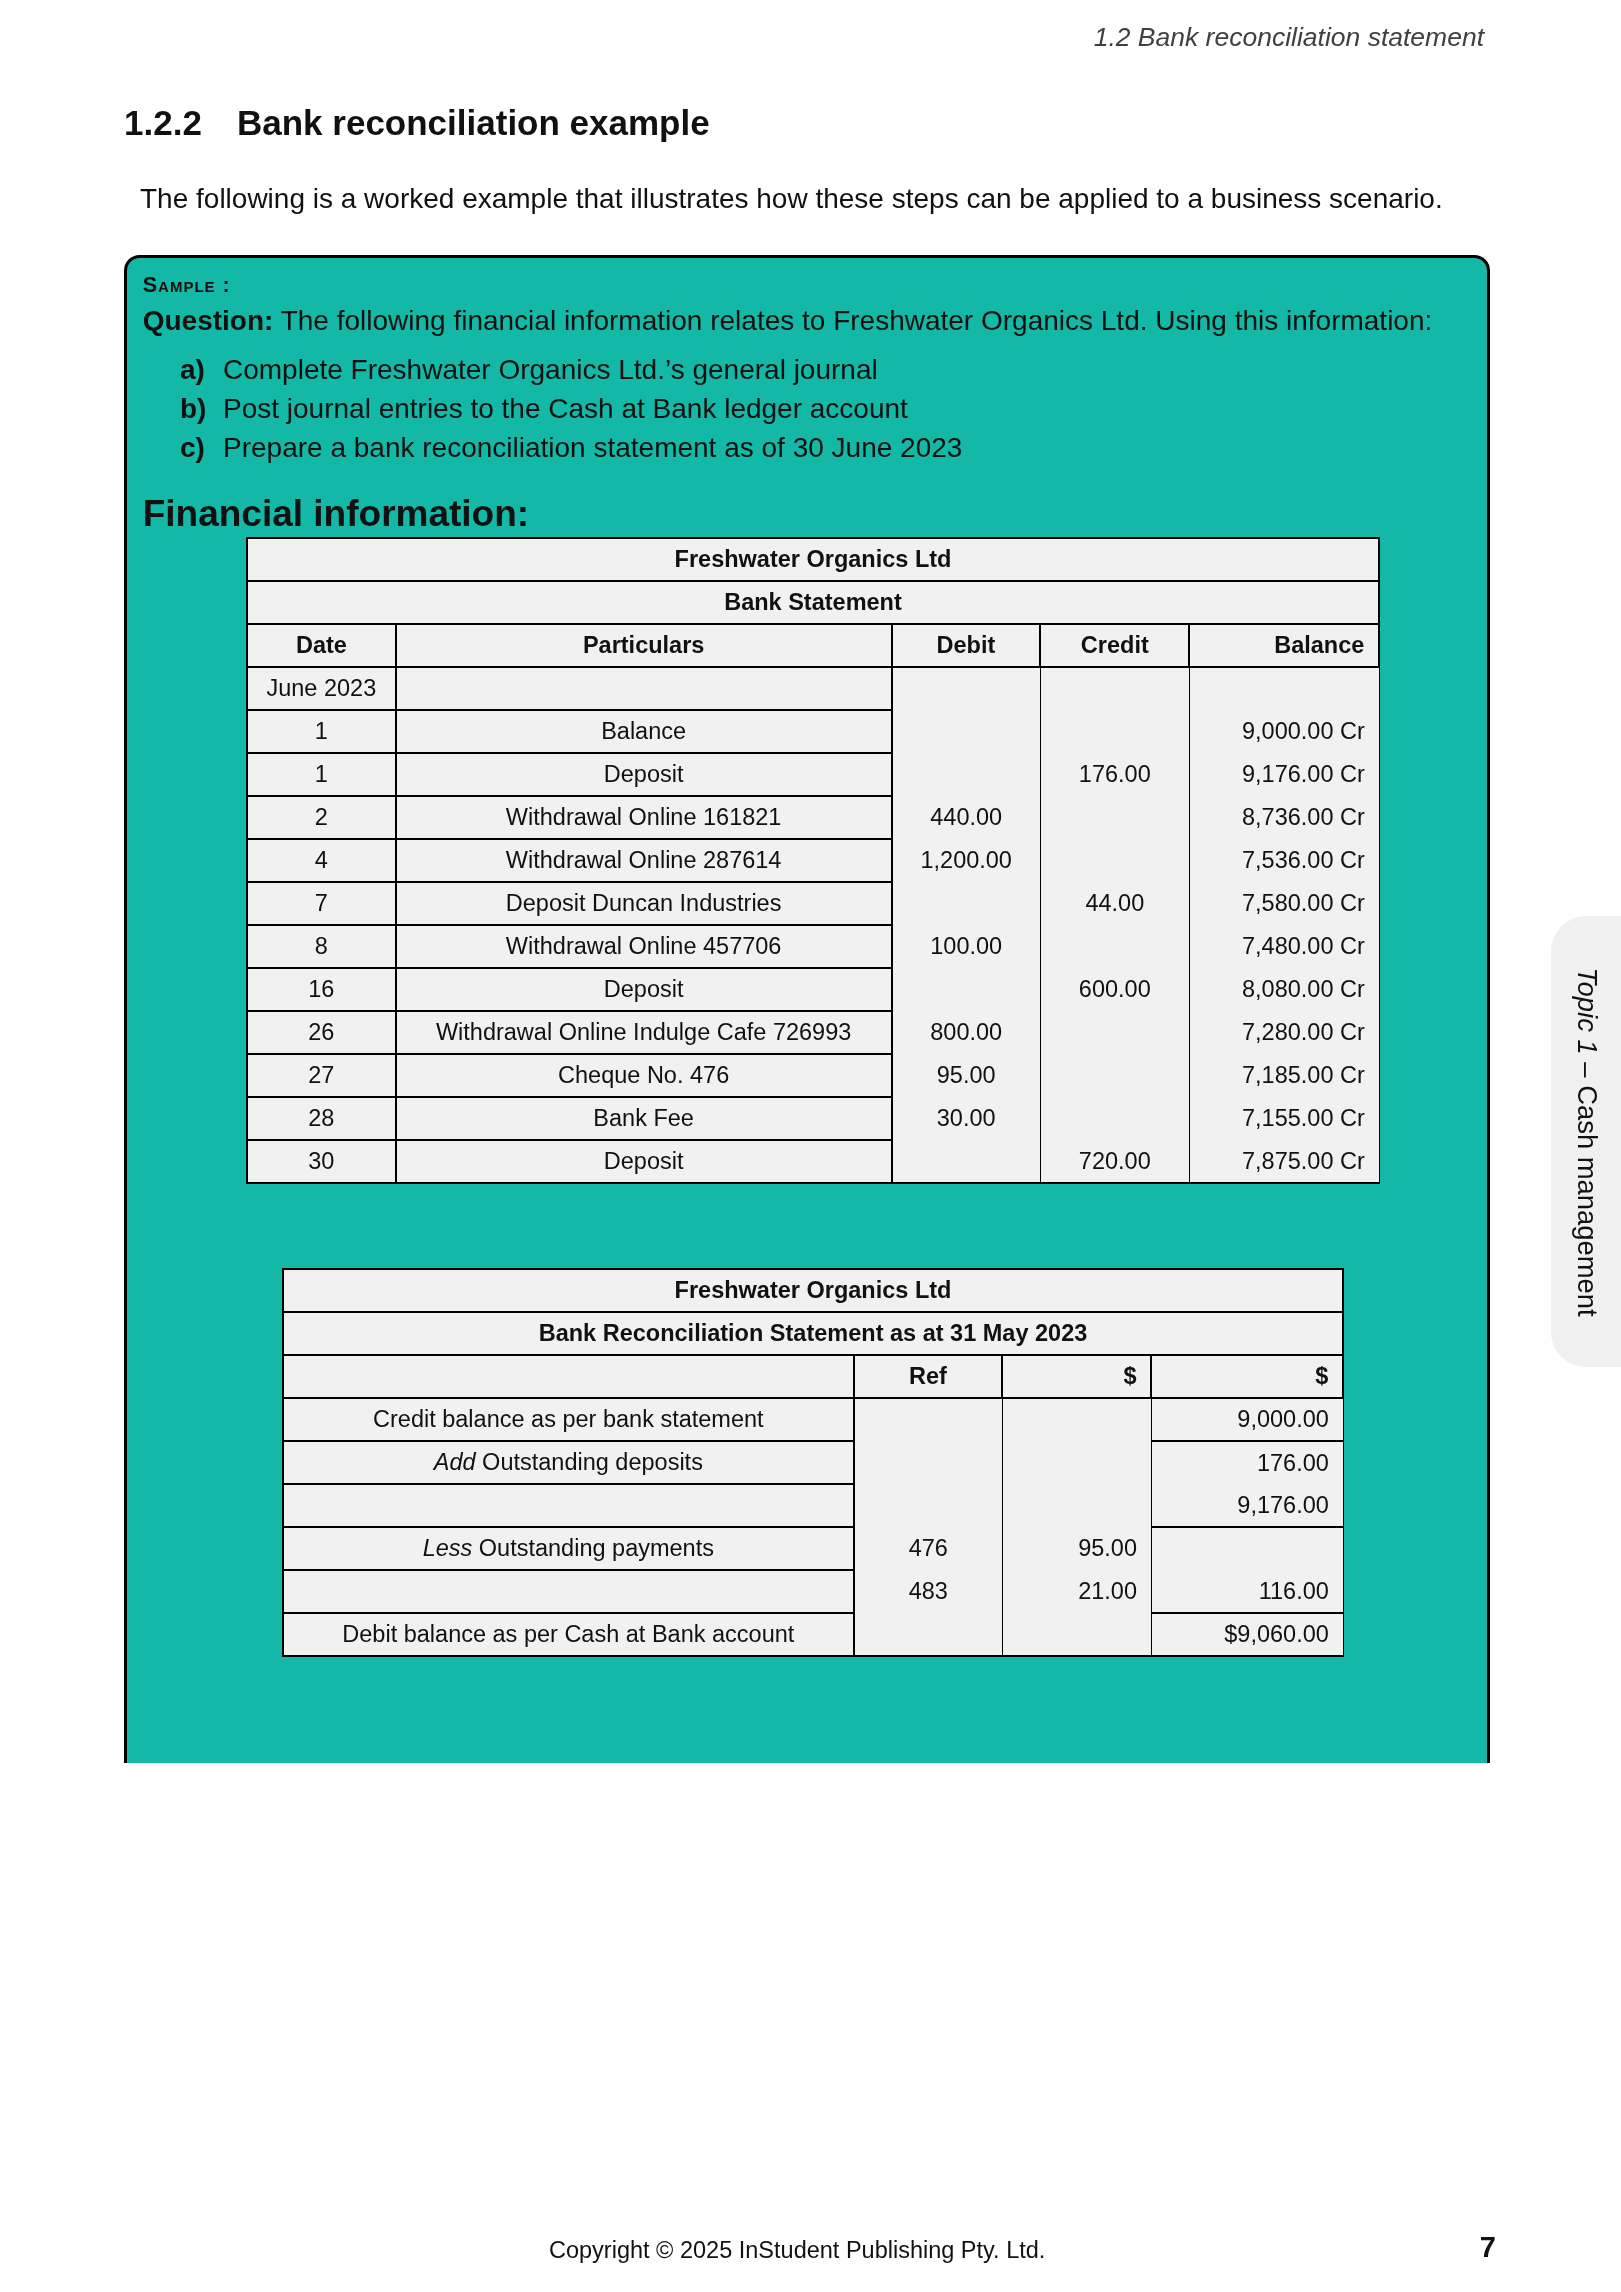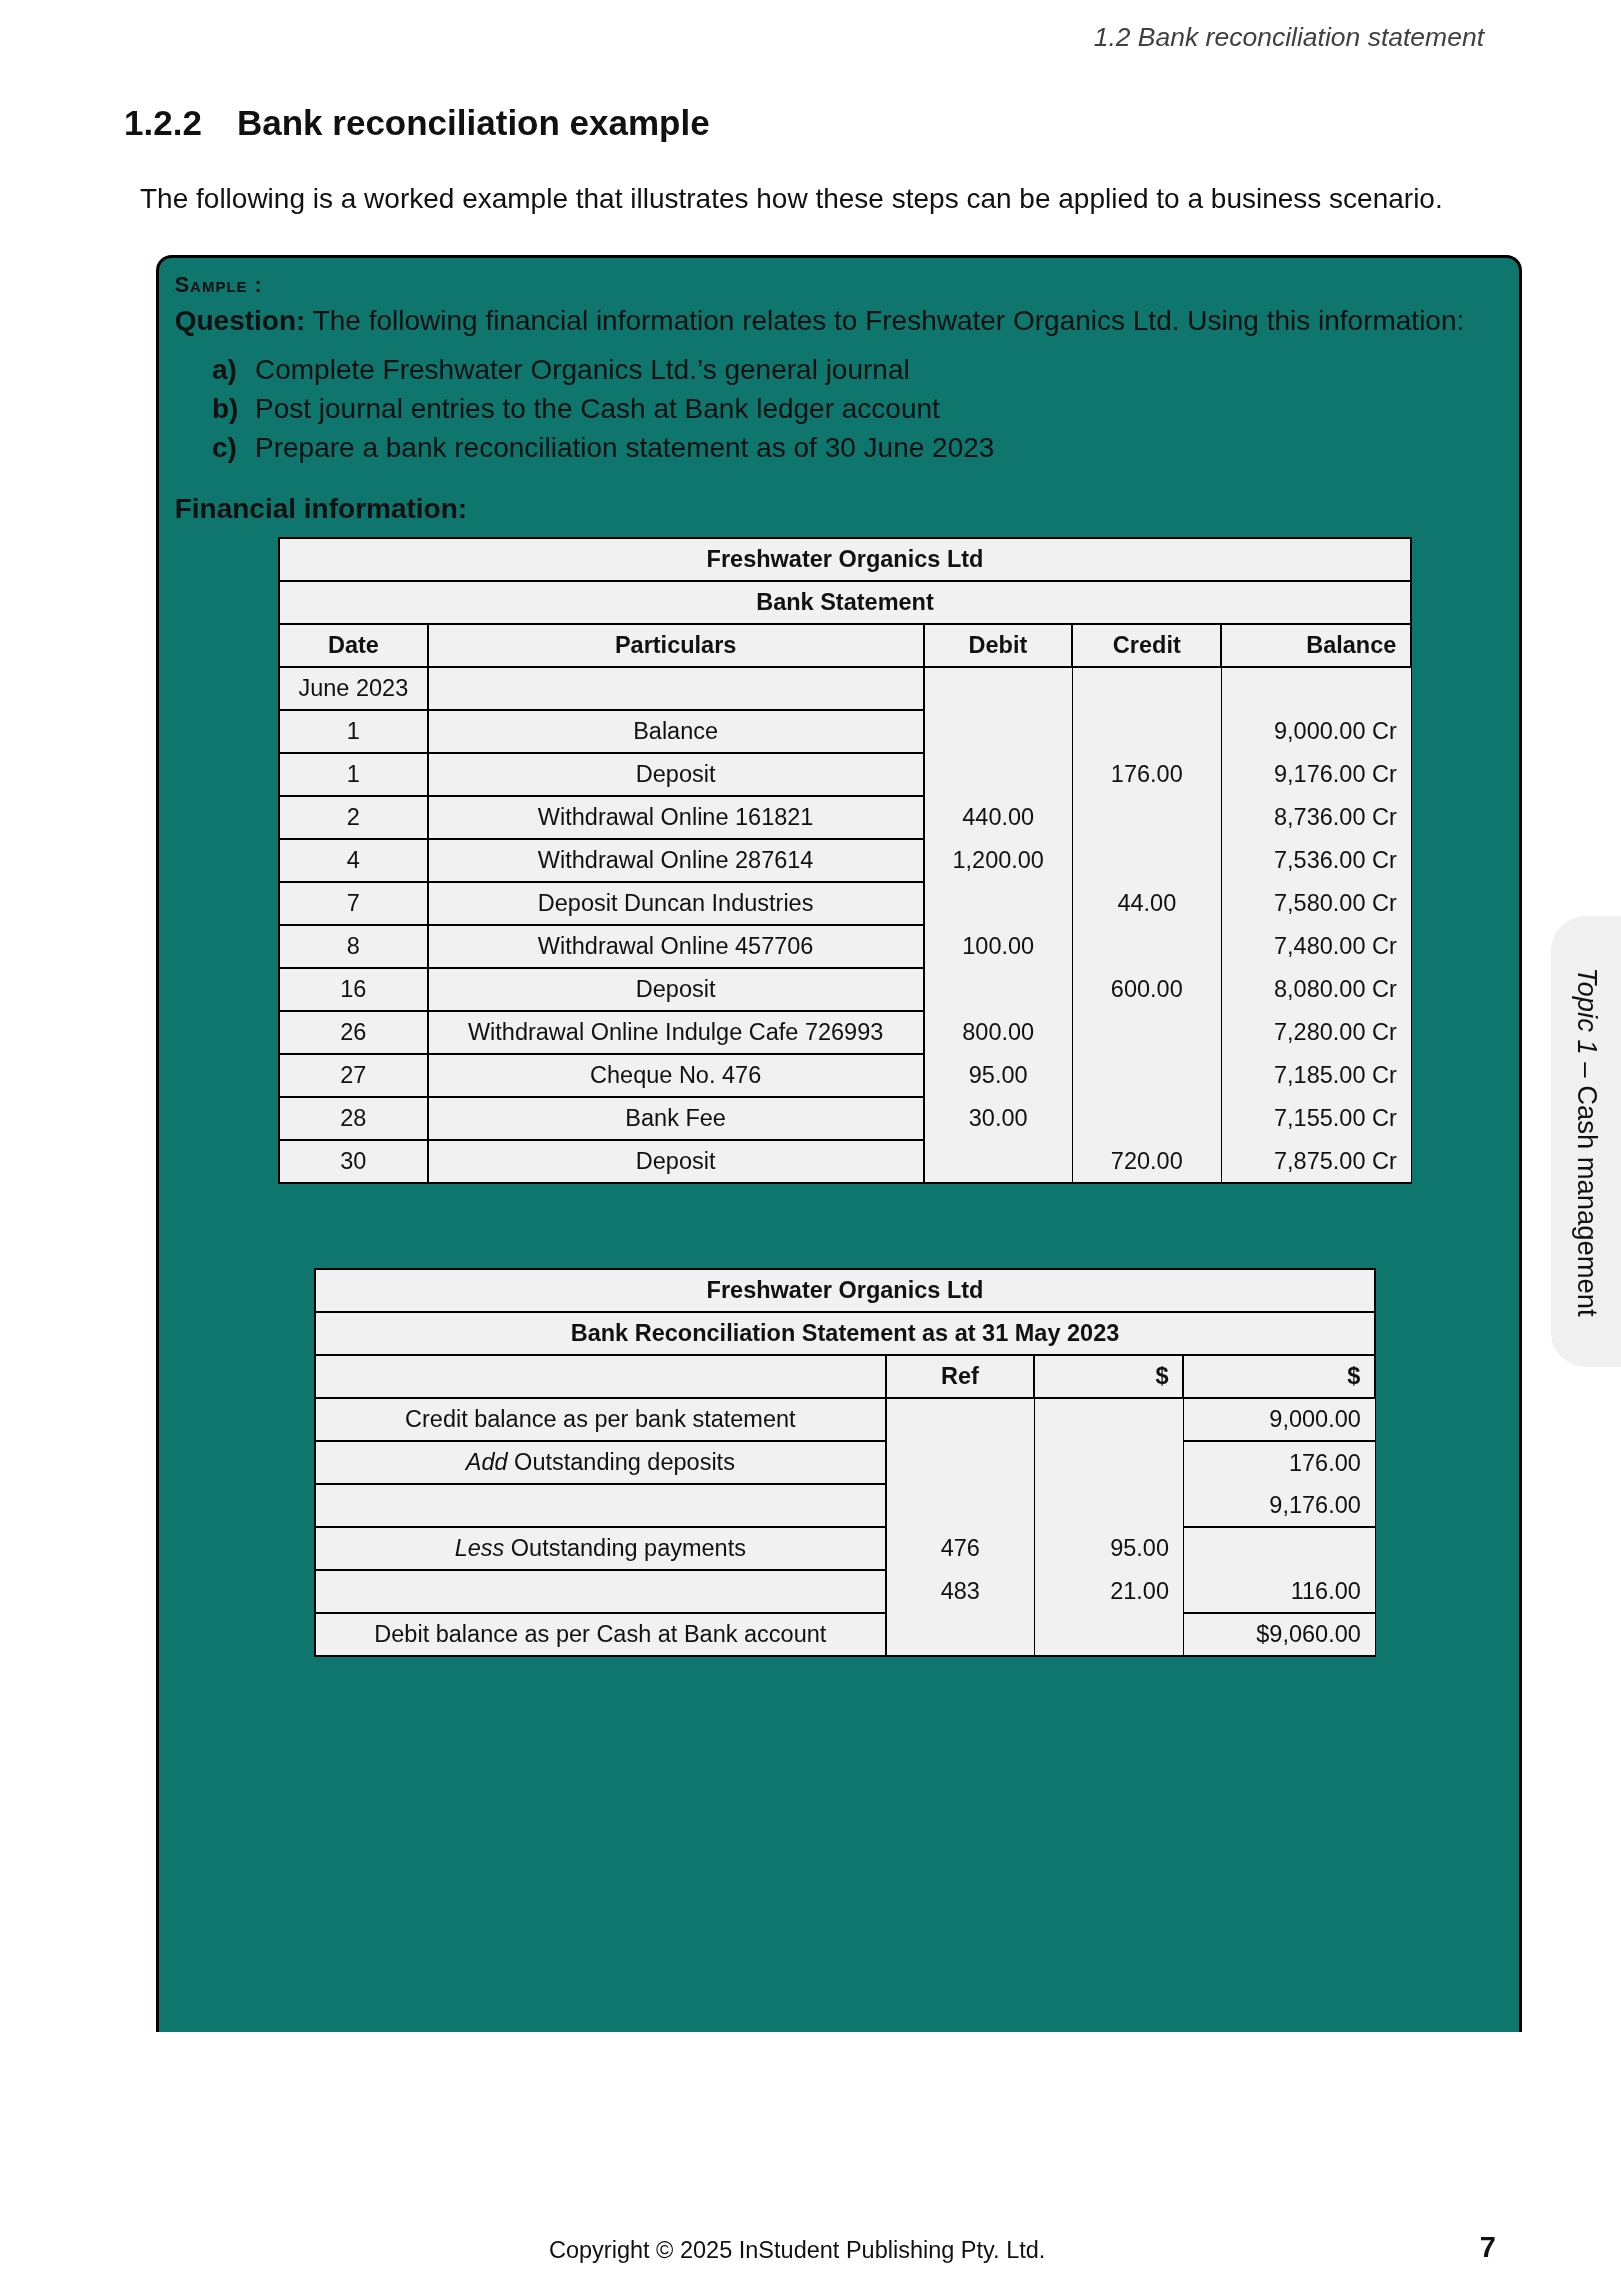--- a/index.html
+++ b/index.html
@@ -13,36 +13,36 @@
   }
   .section-title {
     position:absolute; top:103px; left:124px;
     font-size:35px; font-weight:bold; margin:0;
   }
   .section-title .num { display:inline-block; width:113px; }
   .intro {
     position:absolute; top:167px; left:124px; font-size:28px; margin:16px;
   }
   .sample-box {
-    position:absolute; left:124px; top:255px; width:1366px; height:1777px;
-    background:#0f766e; border:3.9px solid #000; border-bottom:none;
-    border-radius:15.7px 15.7px 0 0; box-sizing:border-box;margin-left:32px;
+    position:absolute; left:124px; top:255px; width:1366px; height:1508px;
+    background:#14b8a6; border:3.9px solid #000; border-bottom:none;
+    border-radius:15.7px 15.7px 0 0; box-sizing:border-box;
   }
   .sample-label {
     position:absolute; top:13.7px; left:15.7px; font-weight:bold; font-size:21.6px;
     font-variant:small-caps; letter-spacing:1px;
   }
   .question {
     position:absolute; top:47px; left:15.7px; font-size:28px; white-space:nowrap;
   }
   .question b { font-weight:bold; }
   .tasks { position:absolute; top:92px; left:53px; margin:0; padding:0; list-style:none; font-size:28px; }
   .tasks li { height:39px; line-height:39px; }
   .tasks .mark { font-weight:bold; display:inline-block; width:43px; }
-  .fin-info { position:absolute; top:235px; left:15.7px; font-size:28px; font-weight:bold; }
+  .fin-info { position:absolute; top:235px; left:15.7px; font-size:37px; font-weight:bold; }
 
   table.ledger {
     position:absolute; border-collapse:collapse; font-size:23.5px; background:#f1f1f1;
   }
   table.ledger td, table.ledger th {
     border:2px solid #000; height:43px; padding:0 13.7px; box-sizing:border-box;
   }
   table.ledger th { font-weight:bold; }
   .c { text-align:center; } .r { text-align:right; } .l { text-align:center; }
   .nb-t { border-top:none !important; } .nb-b { border-bottom:none !important; }

